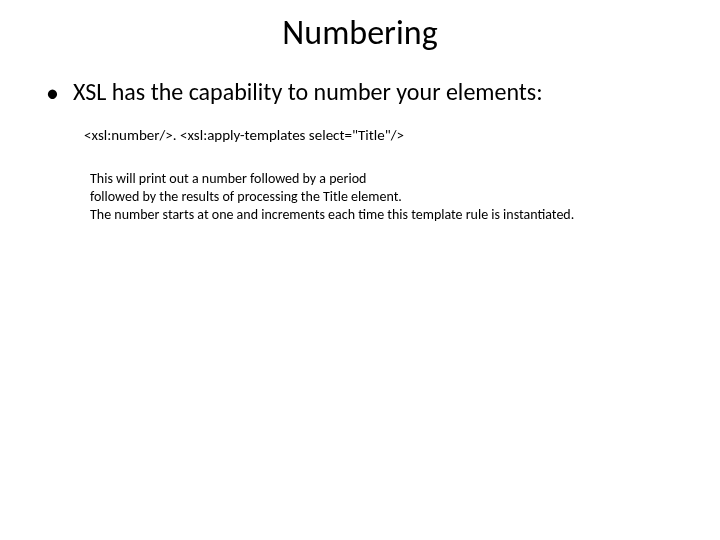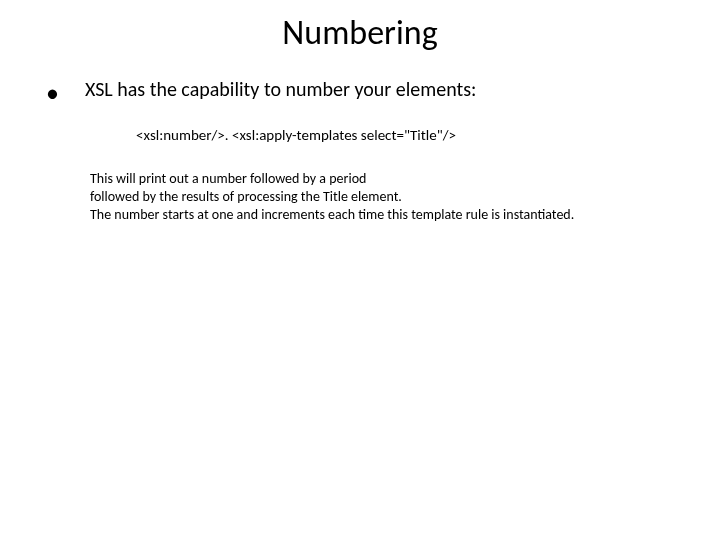--- a/index.html
+++ b/index.html
@@ -32,29 +32,28 @@
       align-items: flex-start;
       margin-bottom: 16px;
     }
     .bullet-dot {
       font-size: 26px;
       line-height: 1.25;
       margin-right: 14px;
       margin-left: 6px;
     }
     .bullet-text {
-      font-size: 20px;
+      font-size: 24px;
       line-height: 1.25;
       color: #000000;
-      margin-left: 12px;
     }
     .code-line {
       font-size: 15px;
       color: #000000;
-      margin-left: 96px;
+      margin-left: 44px;
       margin-bottom: 26px;
       font-family: Calibri, Arial, sans-serif;
     }
     .description {
       font-size: 14px;
       line-height: 1.3;
       color: #000000;
       margin-left: 50px;
       max-width: 580px;
     }

